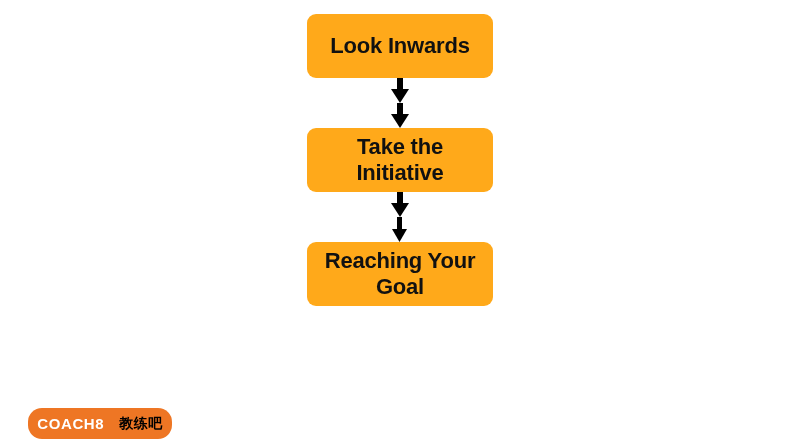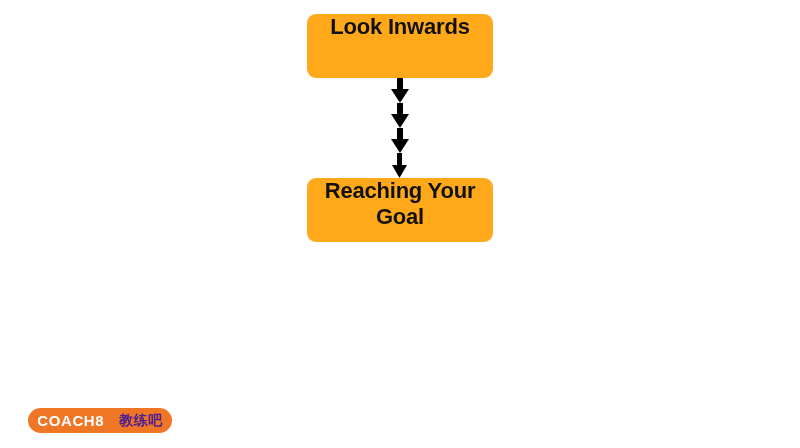--- a/index.html
+++ b/index.html
@@ -34,20 +34,21 @@
     flex-direction: column;
     align-items: center;
   }
 
   .flow-node {
     width: 186px;
     height: 64px;
     background: #FFA91A;
     border-radius: 9px;
     display: flex;
+    align-items: center;
     justify-content: center;
     box-sizing: border-box;
     padding: 0 6px;
   }
 
   .flow-node-label {
     color: #111111;
     font-family: "Liberation Sans", sans-serif;
     font-weight: bold;
     font-size: 22px;
@@ -71,38 +72,38 @@
   .flow-connector.short {
     height: 25px;
   }
 
   
   .logo-badge {
     position: absolute;
     left: 28px;
     top: 408px;
     width: 144px;
-    height: 25px;
+    height: 31px;
     background: #EE7624;
     border-radius: 14px;
     display: flex;
     align-items: center;
     justify-content: center;
     gap: 15px;
   }
   .logo-wordmark {
     color: #ffffff;
     font-family: "Liberation Sans", sans-serif;
     font-weight: bold;
     font-size: 15px;
     letter-spacing: 0.6px;
     line-height: 1;
   }
   .logo-cn {
-    color: #4c1d95;
+    color: #000000;
     font-family: Liberation Serif, serif;
     font-weight: bold;
     font-size: 14px;
     letter-spacing: 0.5px;
     line-height: 1;
   }
 </style>
 </head>
 <body>
 
@@ -122,20 +123,23 @@
     </div>
 
 
     <div class="flow-connector">
       <svg width="26" height="25" viewBox="0 0 26 25" aria-hidden="true">
         <rect x="10" y="0" width="6" height="13" fill="#000000"></rect>
         <polygon points="4,11 22,11 13,25" fill="#000000"></polygon>
       </svg>
     </div>
 
+    <div class="flow-node">
+      <span class="flow-node-label">Take the Initiative</span>
+    </div>
 
     <div class="flow-connector">
       <svg width="26" height="25" viewBox="0 0 26 25" aria-hidden="true">
         <rect x="10" y="0" width="6" height="13" fill="#000000"></rect>
         <polygon points="4,11 22,11 13,25" fill="#000000"></polygon>
       </svg>
     </div>
 
 
     <div class="flow-connector short">

